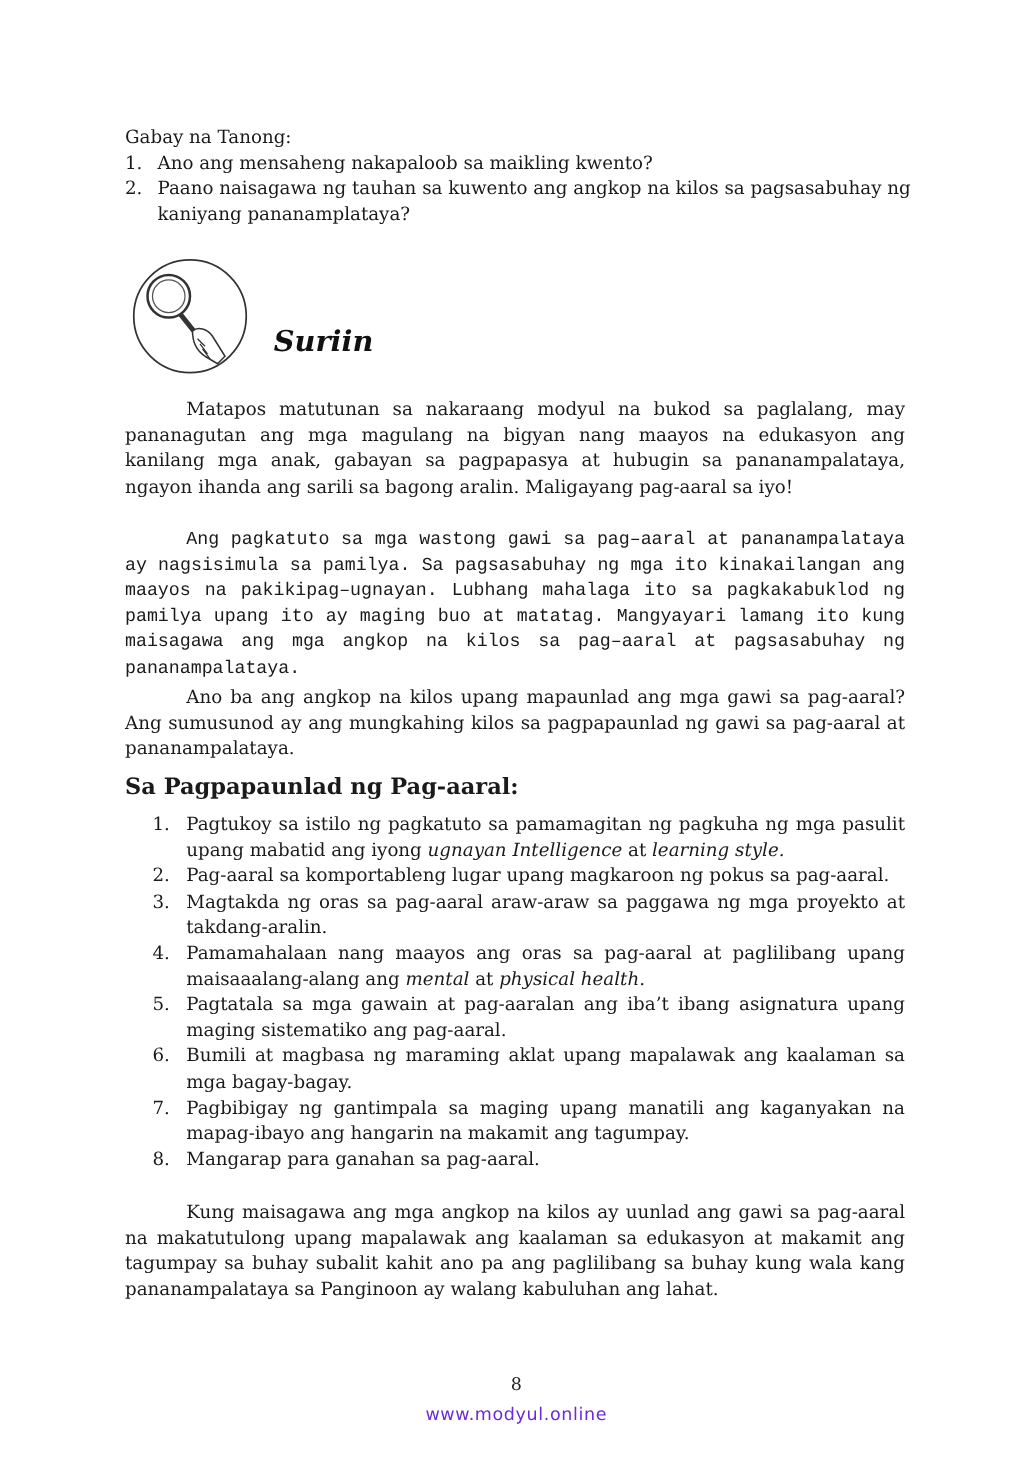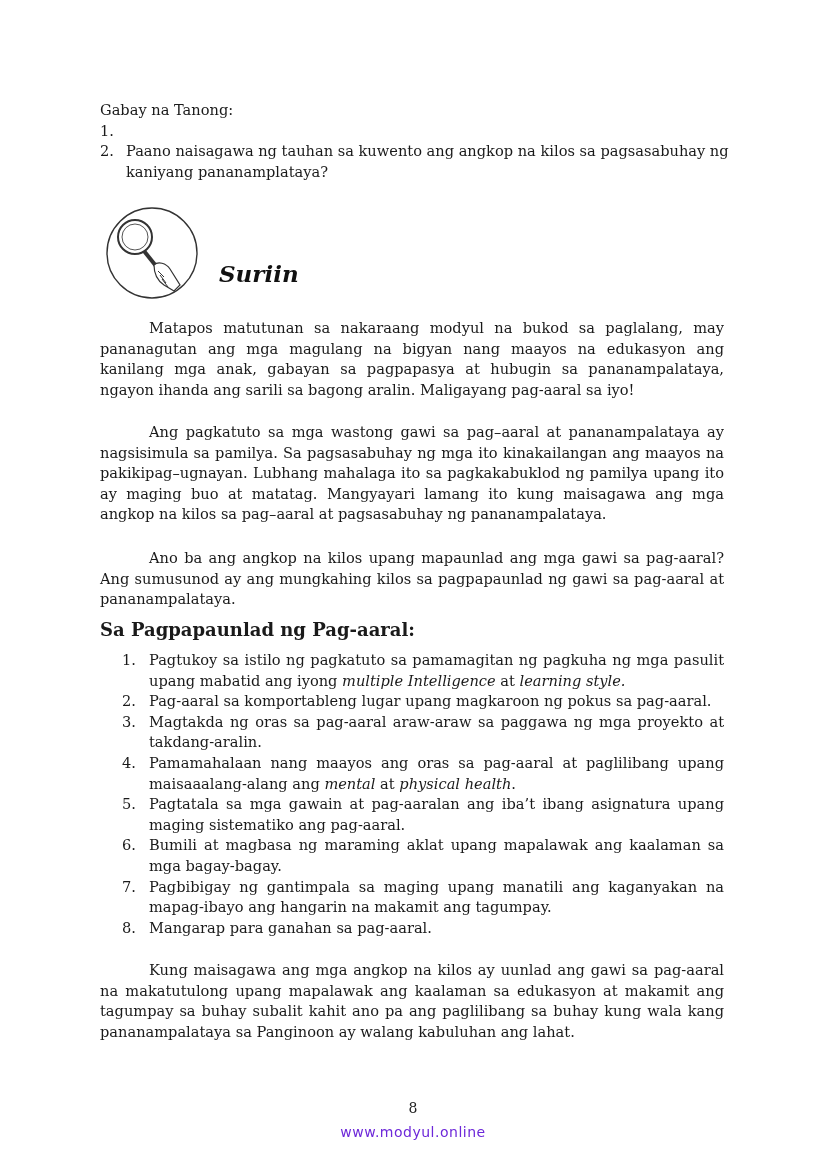--- a/index.html
+++ b/index.html
@@ -9,21 +9,21 @@
   .txt { font-size:14.6px; line-height:20.6px; }
   .guide { position:absolute; left:100px; top:100px; width:630px; }
   .guide .row { display:flex; }
   .guide .num { width:26px; flex:none; }
   .icon-wrap { position:absolute; left:104px; top:205px; width:100px; height:96px; }
   .suriin { position:absolute; left:219px; top:236px; font-family:"DejaVu Serif", serif;
             font-weight:bold; font-style:italic; font-size:23px; color:#111;margin-top:24px; }
   .para { position:absolute; left:100px; width:624px; text-align:justify; }
   .para .indent { display:inline-block; width:49px; }
   .p1 { top:318px; }
-  .p2 { top:422px; }
+  .p2 { top:422px;font-family:Liberation Mono, monospace; }
   .p3 { top:548px; }
   .subhead { position:absolute; left:100px; top:619px; font-weight:bold; font-size:18px; }
   .list { position:absolute; left:122px; top:650px; width:602px; }
   .list .item { display:flex; }
   .list .num { width:27px; flex:none; }
   .list .body { flex:1; text-align:justify; }
   .p4 { top:960px; }
   .pagenum { position:absolute; left:0; width:826px; top:1100px; text-align:center;
              font-size:14px; color:#222; }
   .watermark { position:absolute; left:0; width:826px; top:1124px; text-align:center;
@@ -31,20 +31,21 @@
 </style>
 </head>
 <body>
 
 <div class="page">
 
   <div class="guide txt">
     <div>Gabay na Tanong:</div>
     <div class="row">
       <span class="num">1.</span>
+      <span>Ano ang mensaheng nakapaloob sa maikling kwento?</span>
     </div>
     <div class="row">
       <span class="num">2.</span>
       <span>Paano naisagawa ng tauhan sa kuwento ang angkop na kilos sa pagsasabuhay ng kaniyang pananamplataya?</span>
     </div>
   </div>
 
   <div class="icon-wrap">
     <svg width="100" height="96" viewBox="0 0 100 96">
       <circle cx="48" cy="48" r="45" fill="none" stroke="#333" stroke-width="1.4"></circle>
@@ -59,21 +60,21 @@
 
   <div class="para p1 txt"><span class="indent"></span><span>Matapos matutunan sa nakaraang modyul na bukod sa paglalang, may pananagutan ang mga magulang na bigyan nang maayos na edukasyon ang kanilang mga anak, gabayan sa pagpapasya at hubugin sa pananampalataya, ngayon ihanda ang sarili sa bagong aralin. Maligayang pag-aaral sa iyo!</span></div>
   <div class="para p2 txt"><span class="indent"></span><span>Ang pagkatuto sa mga wastong gawi sa pag–aaral at pananampalataya ay nagsisimula sa pamilya. Sa pagsasabuhay ng mga ito kinakailangan ang maayos na pakikipag–ugnayan. Lubhang mahalaga ito sa pagkakabuklod ng pamilya upang ito ay maging buo at matatag. Mangyayari lamang ito kung maisagawa ang mga angkop na kilos sa pag–aaral at pagsasabuhay ng pananampalataya.</span></div>
   <div class="para p3 txt"><span class="indent"></span><span>Ano ba ang angkop na kilos upang mapaunlad ang mga gawi sa pag-aaral? Ang sumusunod ay ang mungkahing kilos sa pagpapaunlad ng gawi sa pag-aaral at pananampalataya.</span></div>
 
   <div class="subhead">Sa Pagpapaunlad ng Pag-aaral:</div>
 
   <div class="list txt">
     <div class="item">
       <span class="num">1.</span>
-      <span class="body"><span>Pagtukoy sa istilo ng pagkatuto sa pamamagitan ng pagkuha ng mga pasulit upang mabatid ang iyong </span><em>multiple Intelligence</em><span> at </span><em>learning style.</em><span></span></span>
+      <span class="body"><span>Pagtukoy sa istilo ng pagkatuto sa pamamagitan ng pagkuha ng mga pasulit upang mabatid ang iyong </span><em>ugnayan Intelligence</em><span> at </span><em>learning style.</em><span></span></span>
     </div>
     <div class="item">
       <span class="num">2.</span>
       <span class="body">Pag-aaral sa komportableng lugar upang magkaroon ng pokus sa pag-aaral.</span>
     </div>
     <div class="item">
       <span class="num">3.</span>
       <span class="body">Magtakda ng oras sa pag-aaral araw-araw sa paggawa ng mga proyekto at takdang-aralin.</span>
     </div>
     <div class="item">

